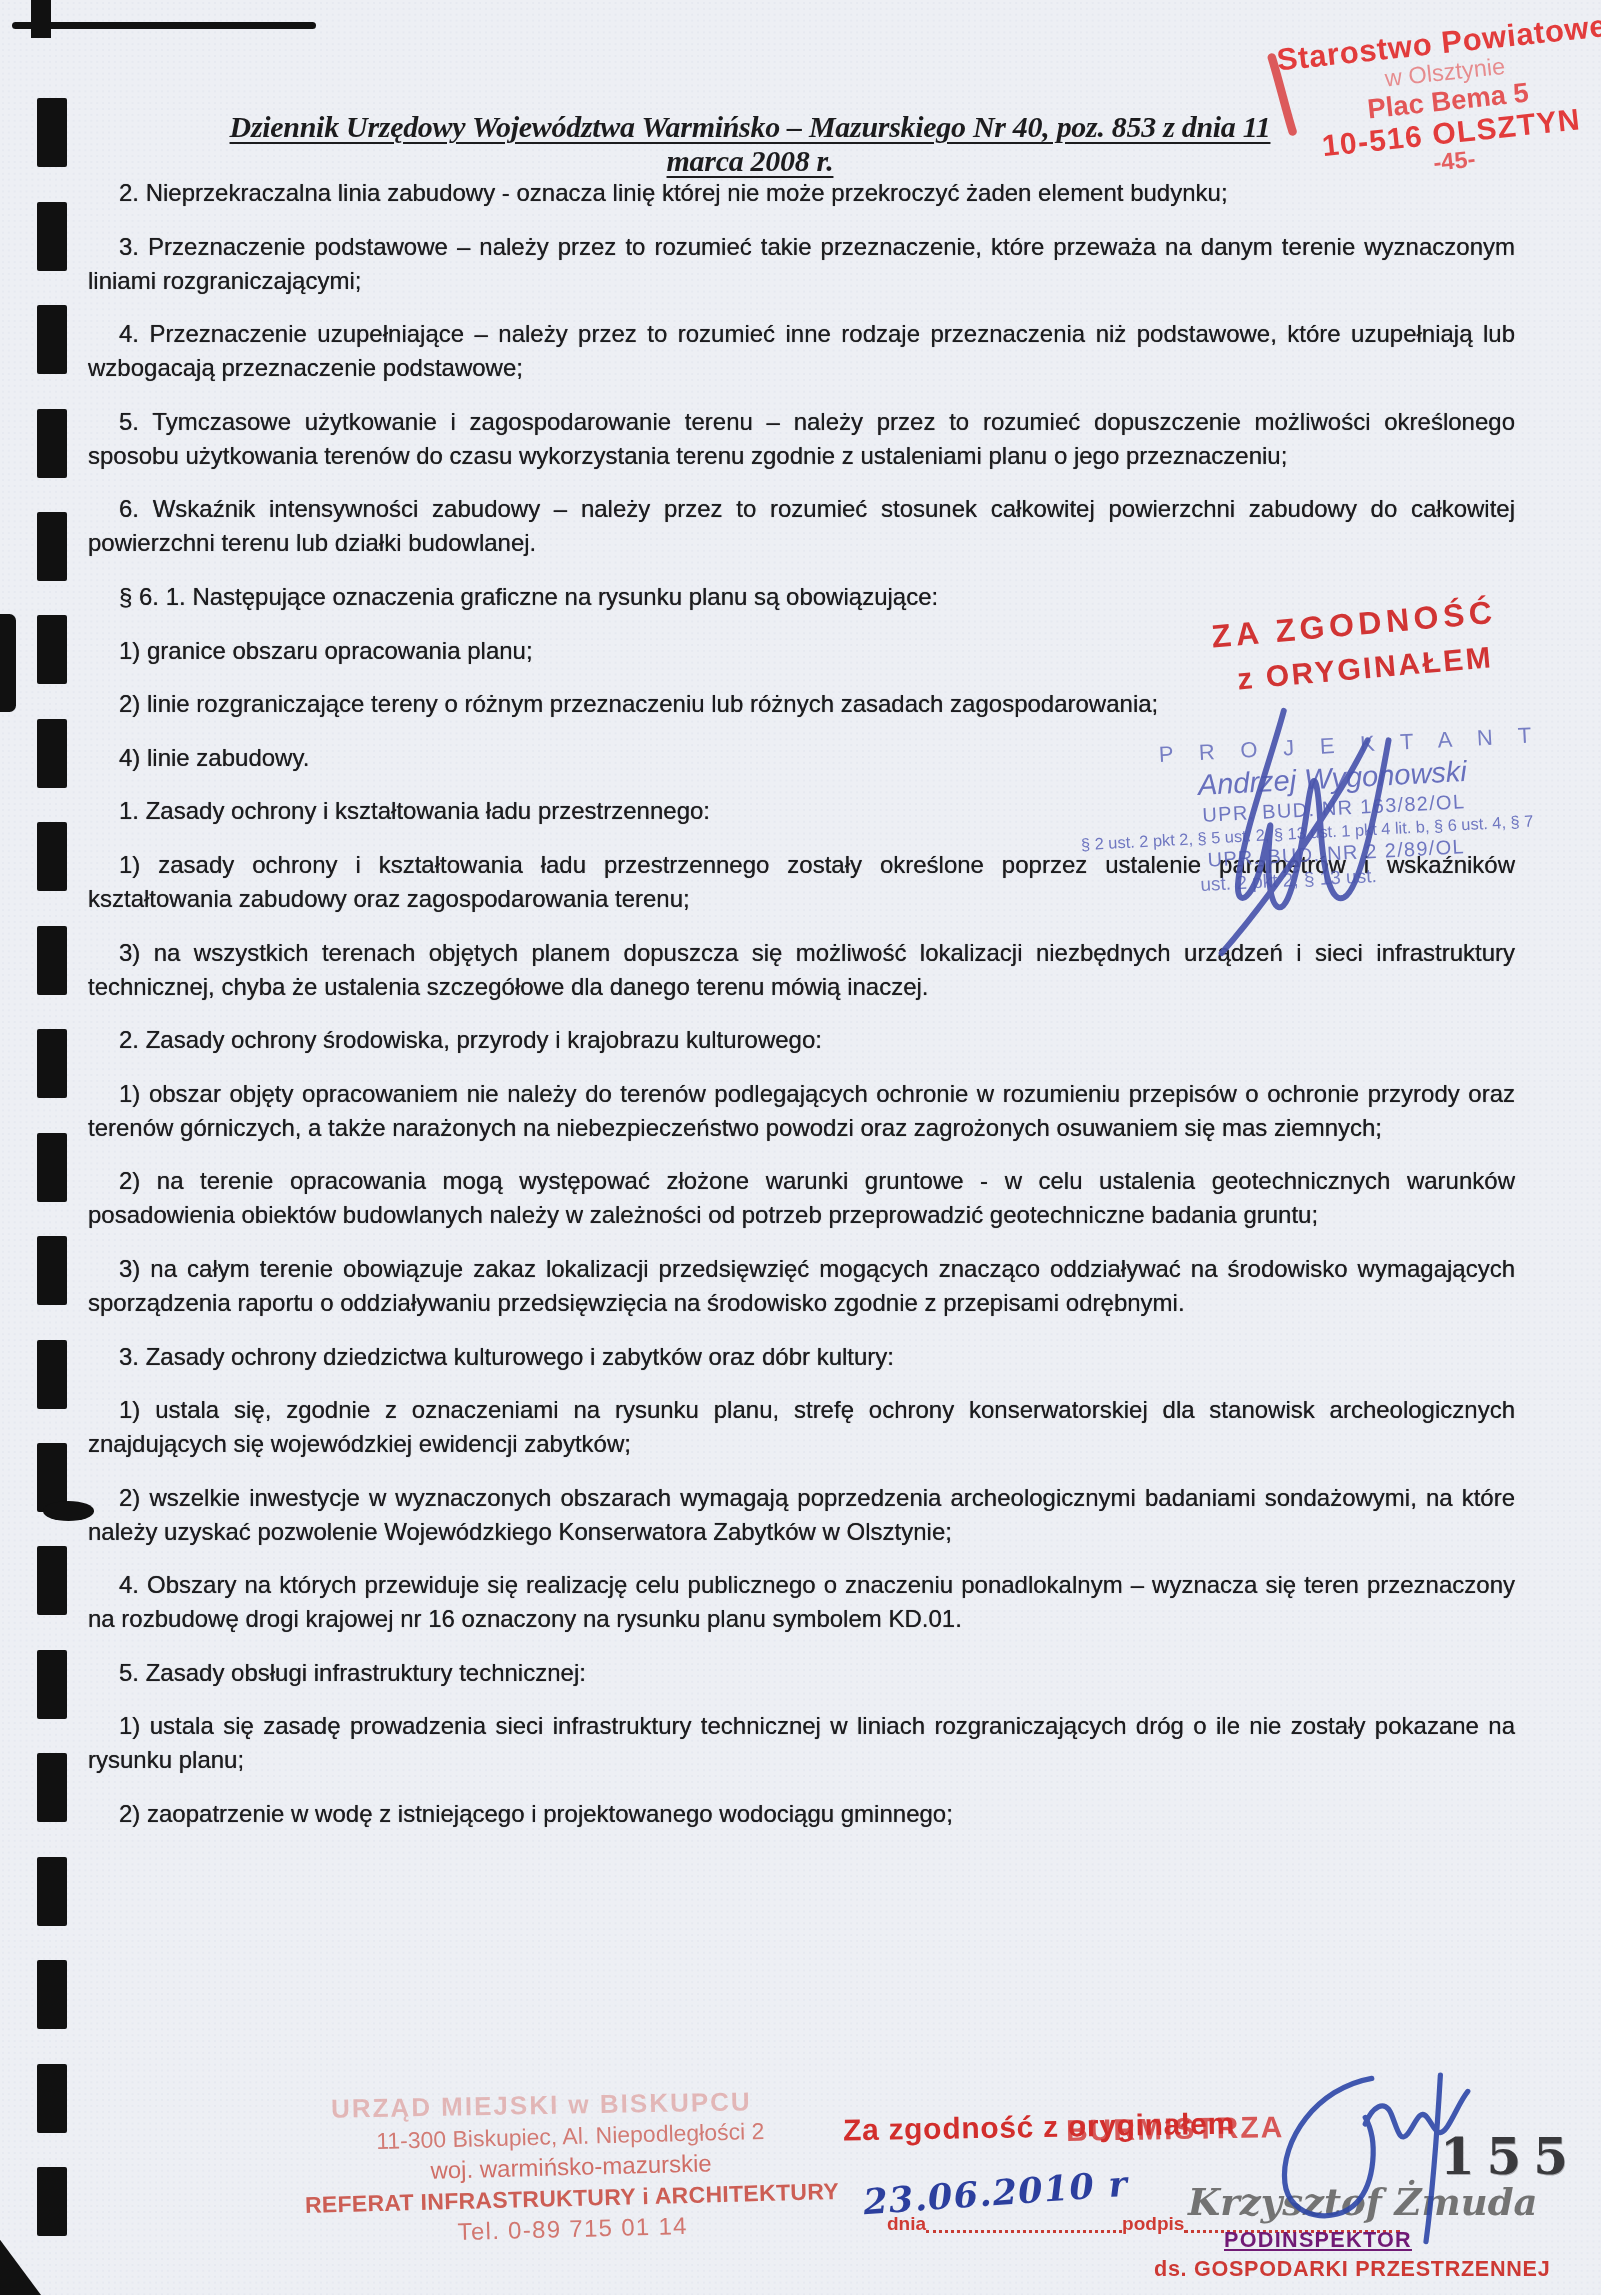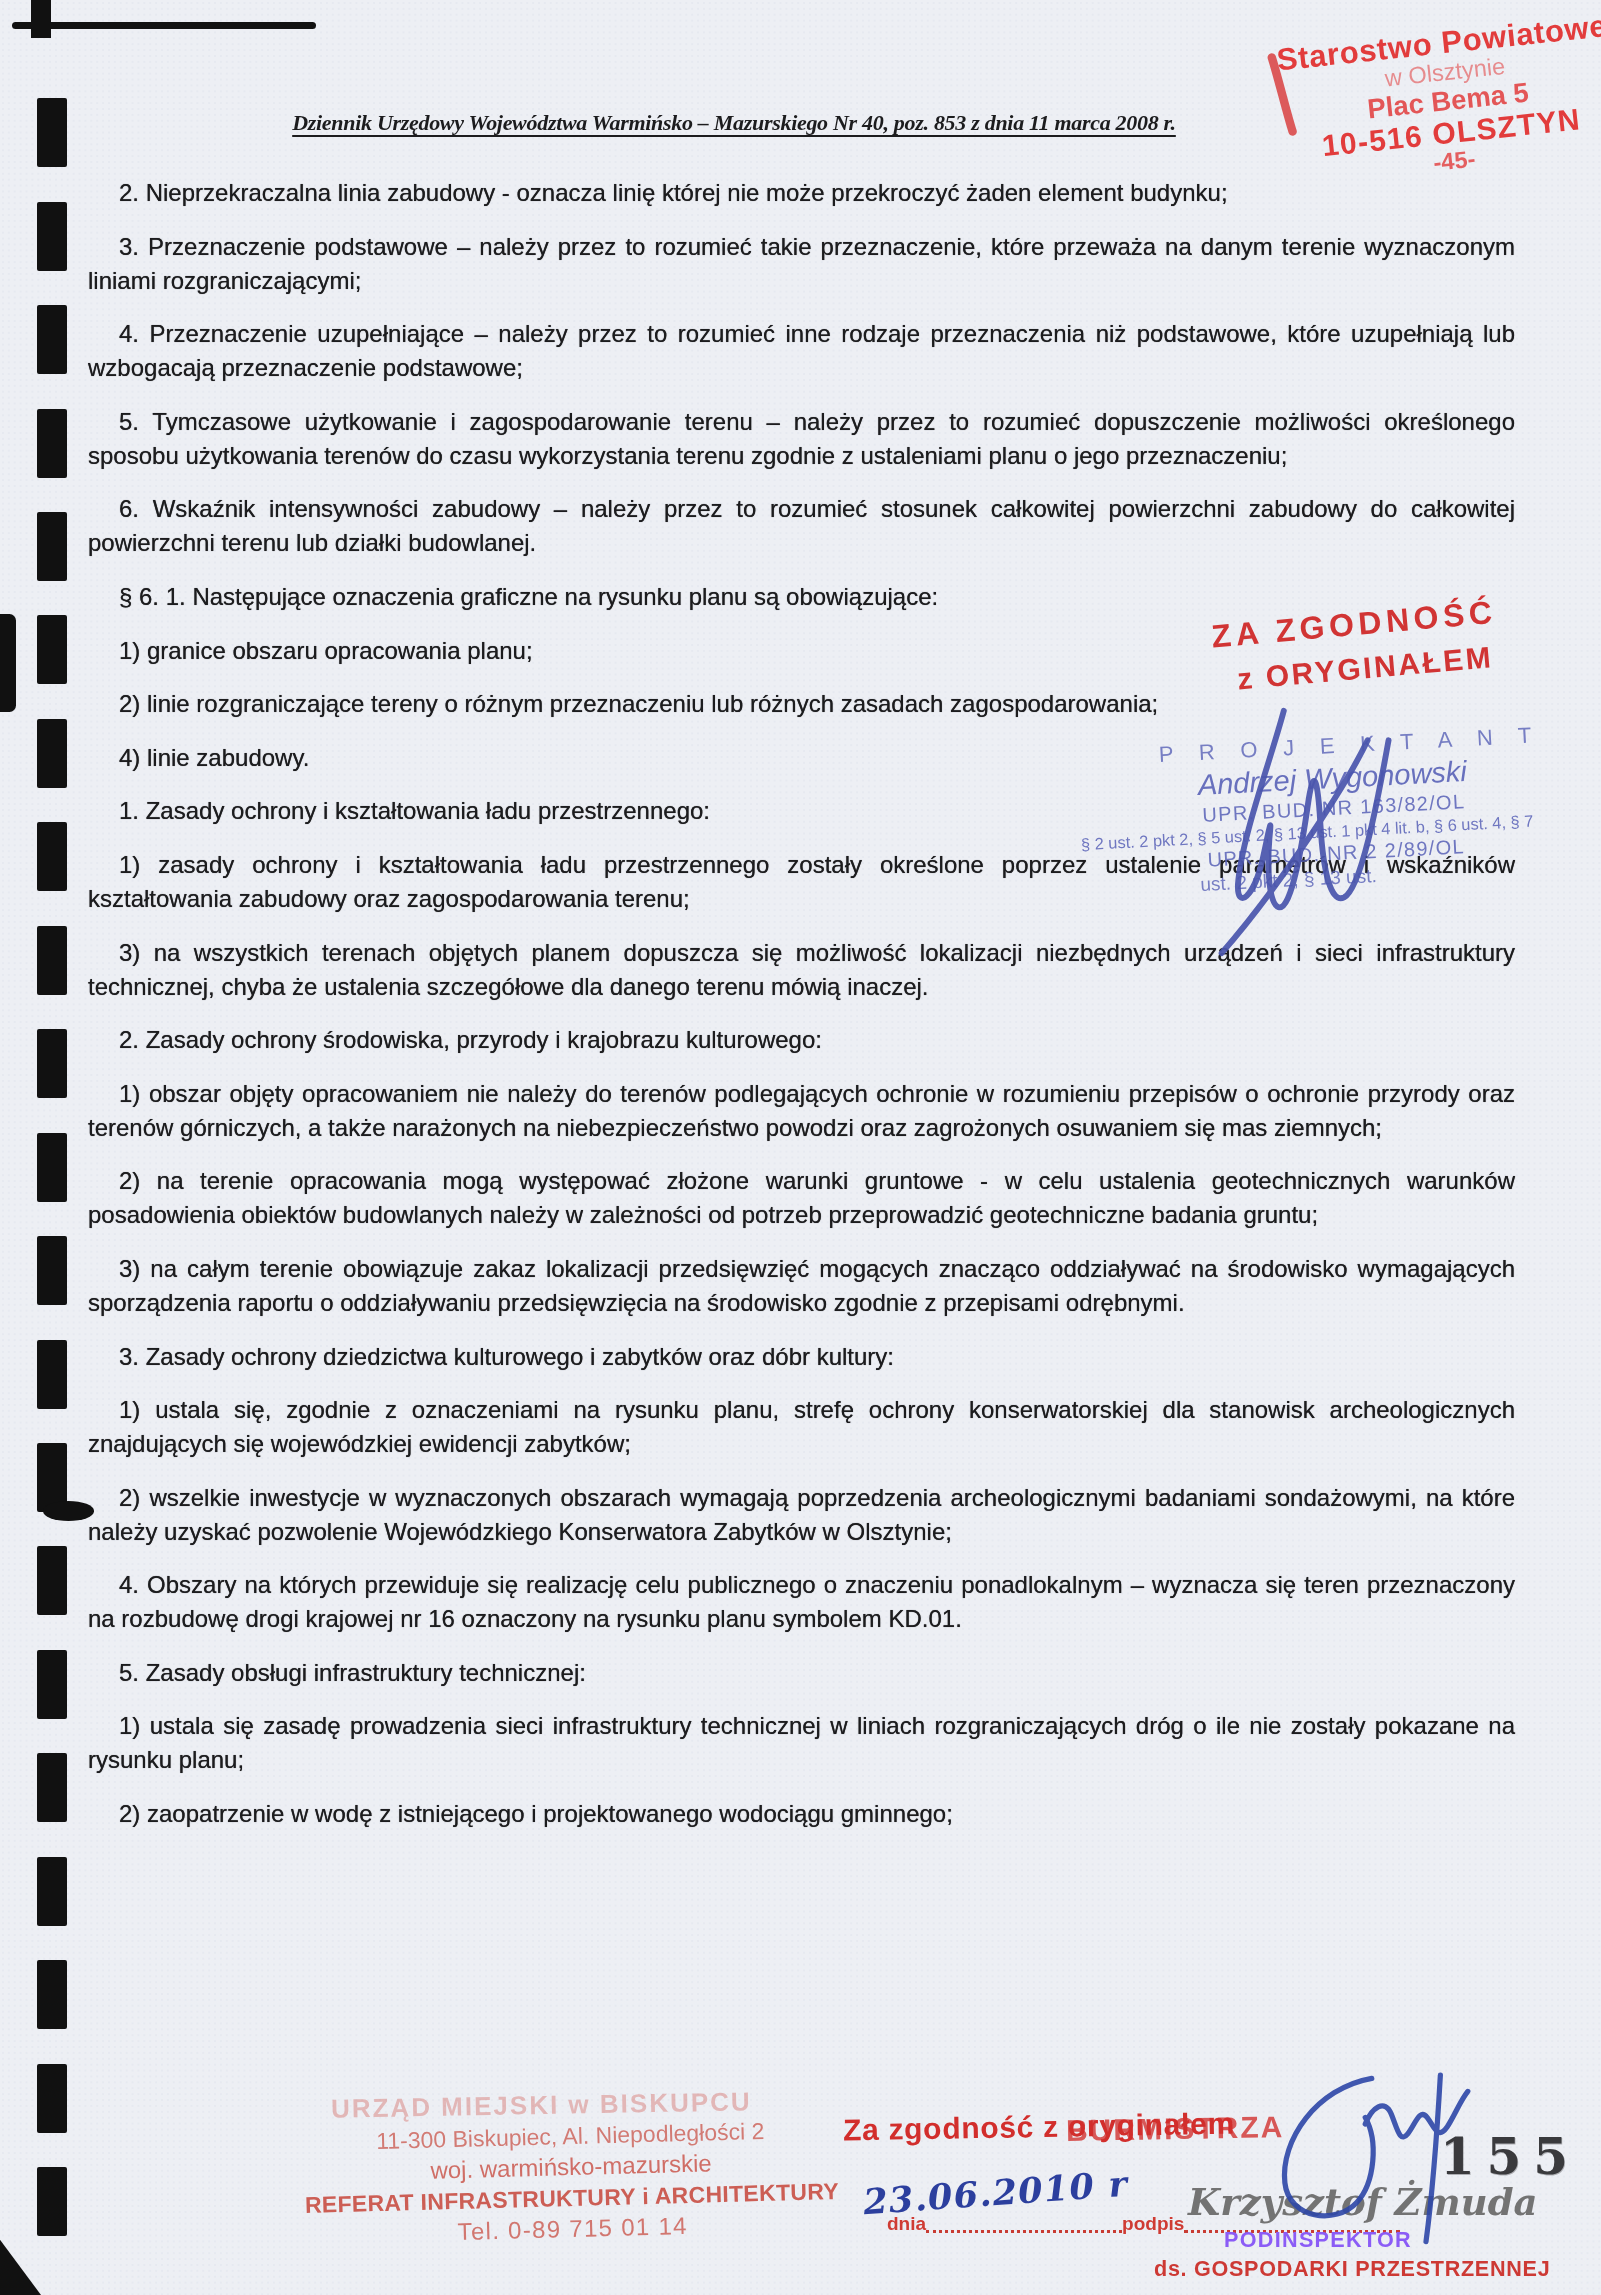--- a/index.html
+++ b/index.html
@@ -13,23 +13,23 @@
   }
   
   .mark{position:absolute;background:#111;}
   .top-bar{left:31px;top:0;width:20px;height:38px;}
   .top-line{left:11.8px;top:22px;width:304px;height:7.2px;border-radius:3.9px;}
   .edge-sliver{left:0;top:614px;width:15.7px;height:98px;border-radius:0 6.5px 6.5px 0;}
   .ink-oval{left:43px;top:1501px;width:51px;height:19.6px;border-radius:50%;}
   .corner-wedge{left:0;top:2235px;width:41px;height:60px;clip-path:polygon(0 8%,100% 100%,0 100%);}
   
   .journal-line{
-    position:absolute;left:184px;top:110px;width:1100px;text-align:center;
+    position:absolute;left:200px;top:110px;width:1100px;text-align:center;
     font-family:"Liberation Serif", serif;font-style:italic;font-weight:700;
-    font-size:22px;letter-spacing:-0.3px;
+    font-size:30px;letter-spacing:-0.3px;
     text-decoration:underline;text-decoration-thickness:2px;text-underline-offset:4.6px;
   }
   
   .doc-body{
     position:absolute;left:88px;top:158px;width:1427px;
     font-size:24px;line-height:34px;text-align:justify;
     text-shadow:0 0 0.7px rgba(20,20,22,.85);
     margin-top:18px;
   }
   .doc-body p{margin:0 0 19.6px 0;text-indent:31px;}
@@ -58,21 +58,21 @@
   .office-stamp .o2{font-size:24px;opacity:.8;}
   .office-stamp .o3{font-size:23px;font-weight:700;opacity:.9;letter-spacing:0.3px;}
   .office-stamp .o4{font-size:24px;opacity:.75;letter-spacing:1.3px;}
   .office-faint{
     left:331px;top:2090px;font-size:26px;color:#d05048;opacity:.35;
     transform:rotate(-1deg);letter-spacing:2px;font-weight:700;
   }
   .certify-bottom{left:843px;top:2110px;font-size:30px;font-weight:700;color:#d22e2c;transform:rotate(-1deg);letter-spacing:0.7px;}
   .burmistrz{left:1066px;top:2112px;font-size:30px;font-weight:700;color:#d22e2c;opacity:.78;letter-spacing:2px;transform:rotate(-1deg);}
   .signer-name{left:1188px;top:2180px;font-family:"DejaVu Serif", serif;font-style:italic;font-weight:700;font-size:37px;color:#737373;}
-  .signer-t1{left:1224px;top:2227px;font-size:21.6px;font-weight:700;color:#8b5cf6;letter-spacing:1.3px;}
+  .signer-t1{left:1224px;top:2227px;font-size:21.6px;font-weight:700;color:#701a75;letter-spacing:1.3px;text-decoration:underline;}
   .signer-t2{left:1154px;top:2256px;font-size:21.6px;font-weight:700;color:#cd3934;letter-spacing:0.7px;}
   
   .date-row{left:840px;top:2208px;color:#cf3b33;font-weight:700;margin-left:47px;}
   .date-row .lbl{font-size:19px;vertical-align:bottom;}
   .dotline{display:inline-block;border-bottom:3.3px dotted #c83c34;height:22px;}
   .hand-date{
     left:863px;top:2172px;font-family:"DejaVu Serif", serif;font-style:italic;font-weight:700;
     font-size:35px;color:#2c3f9e;transform:rotate(-4deg);letter-spacing:1.3px;
   }
   

